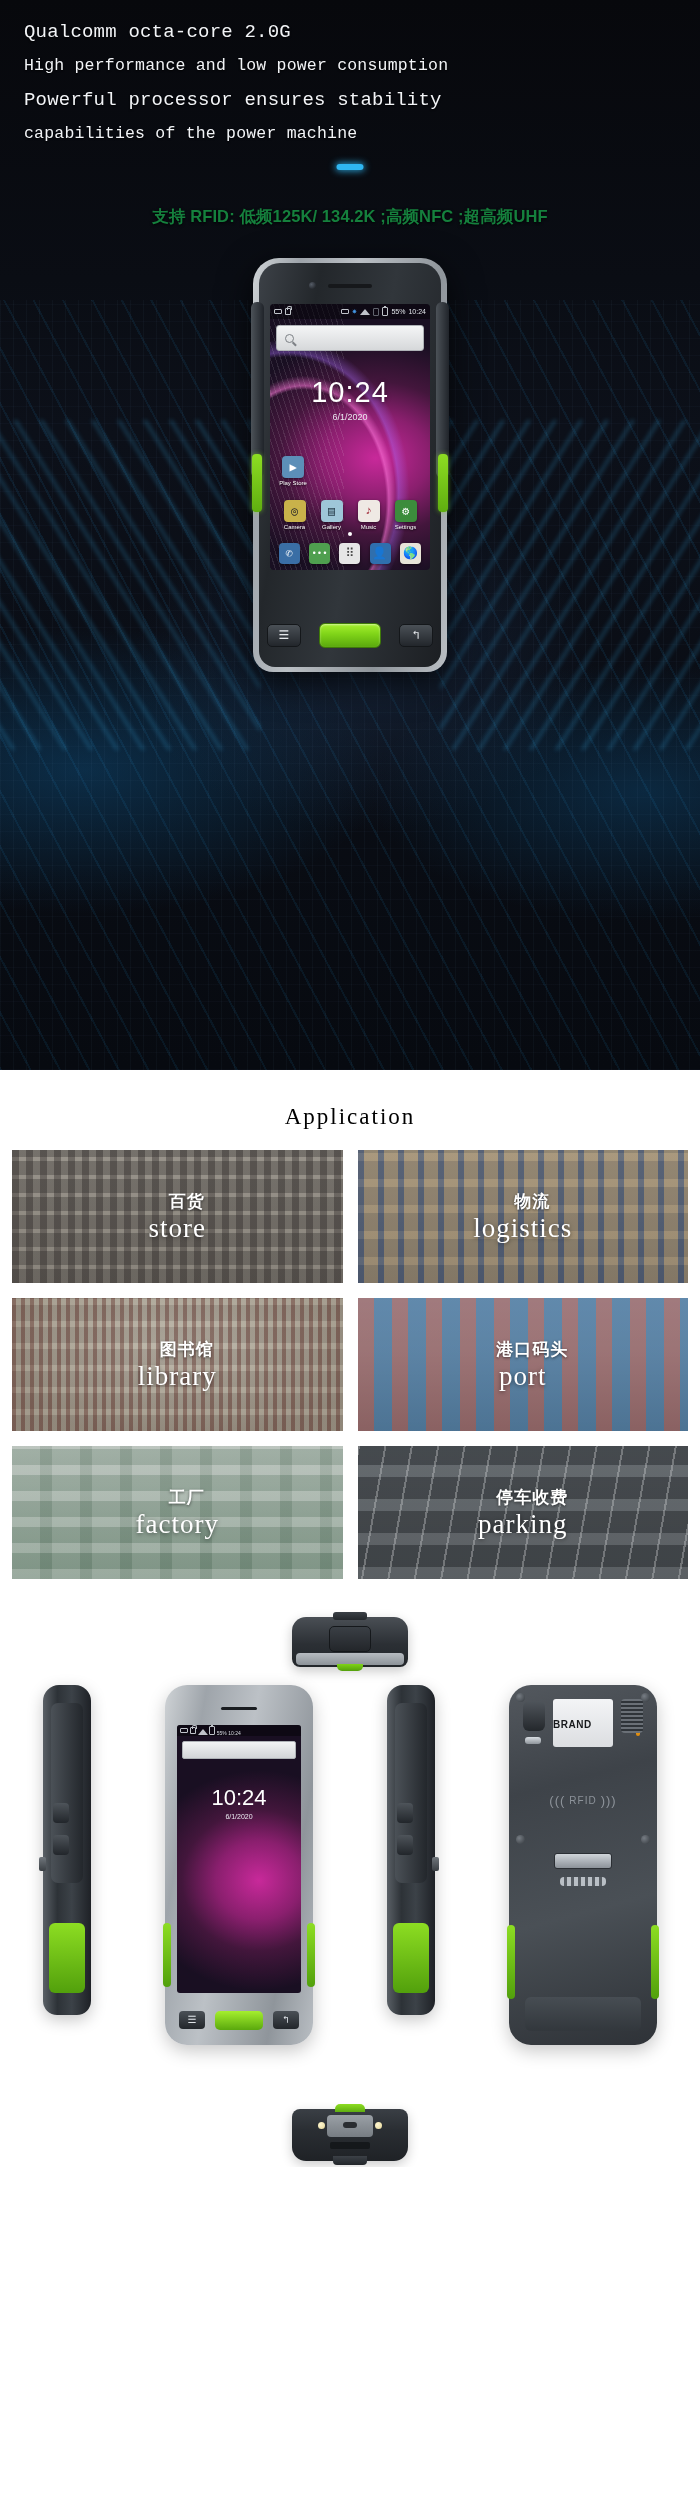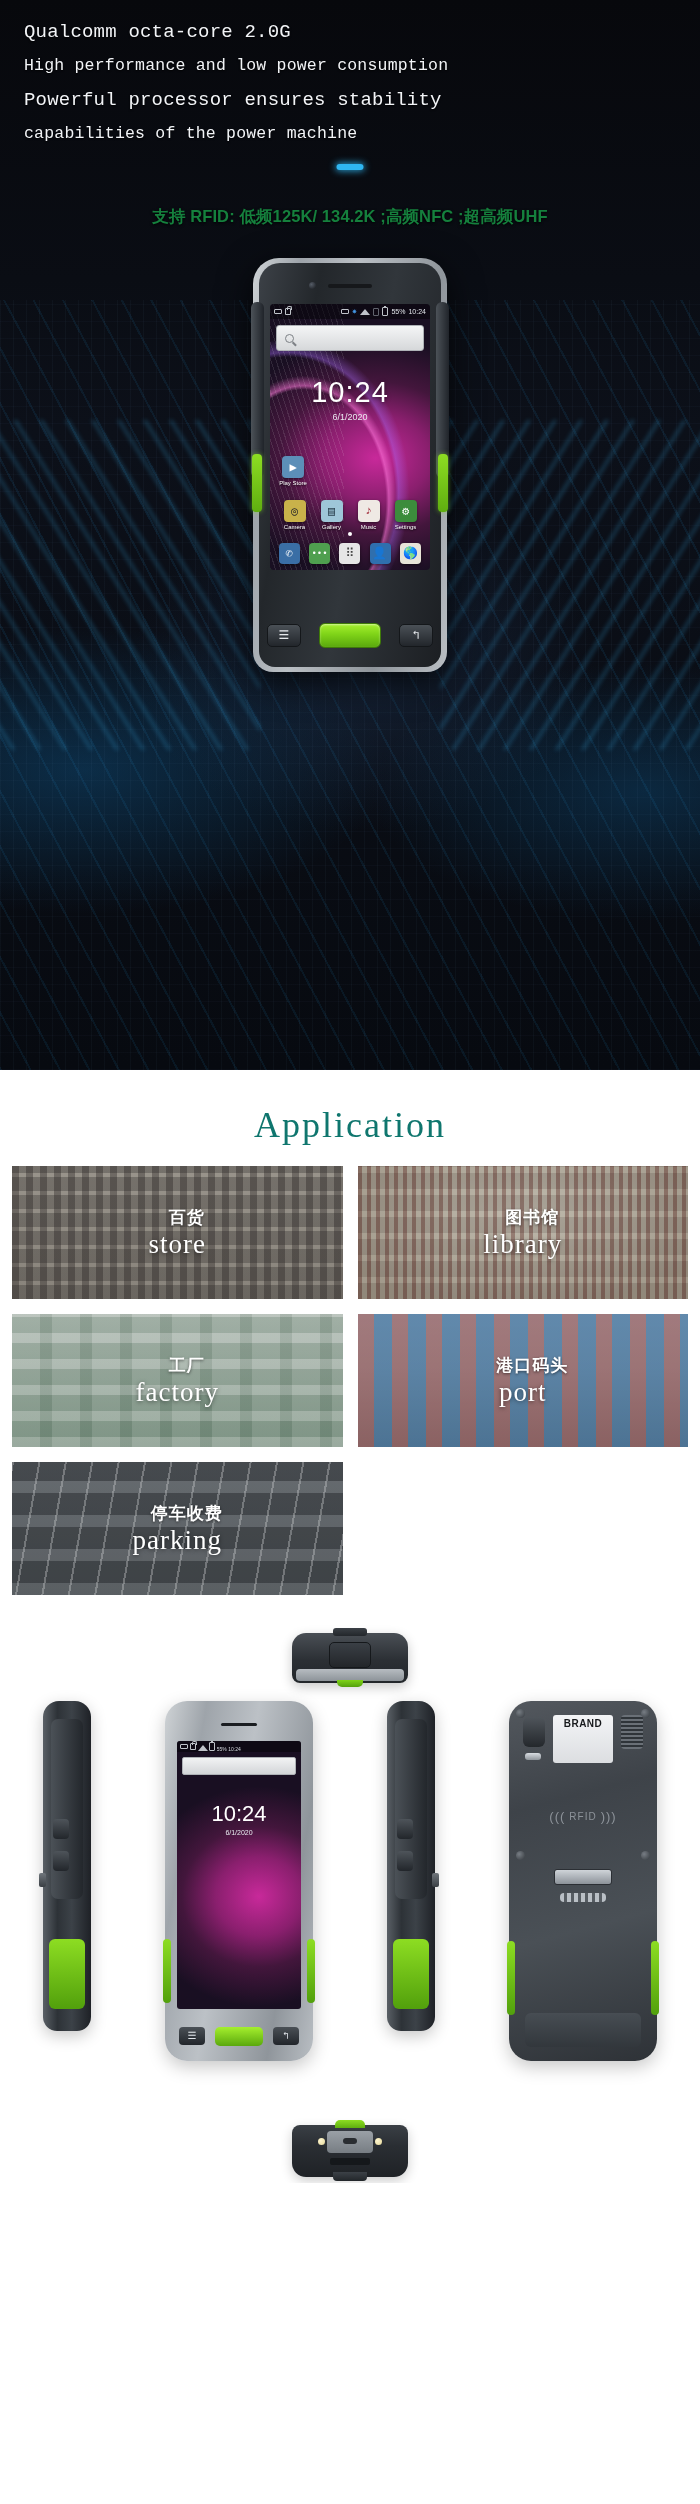--- a/index.html
+++ b/index.html
@@ -209,21 +209,21 @@
     width: 62px; height: 25px; border-radius: 6px;
     background: linear-gradient(180deg,#a5ef2e 0%, #7fd318 45%, #5aa80d 100%);
     border:1px solid #3f7a08;
     box-shadow: inset 0 1px 2px rgba(255,255,255,.5);
   }
 
   
   .app-section { background:#fff; padding: 16px 0 28px; }
   .app-title {
     text-align:center; font-family:"Liberation Serif","DejaVu Serif",serif;
-    font-size: 36px; color:#0f766e; letter-spacing: 2px; padding: 18px 0 20px;
+    font-size: 23px; color:#000000; letter-spacing: 2px; padding: 18px 0 20px;
     font-weight: 400;
   }
   .grid {
     display:grid; grid-template-columns: 1fr 1fr;
     gap: 15px 15px; padding: 0 12px;
   }
   .card {
     position:relative; height: 133px; overflow:hidden;
     display:flex; flex-direction:column; align-items:center; justify-content:center;
   }
@@ -356,21 +356,21 @@
     background: linear-gradient(165deg,#53585e 0%, #3e4349 28%, #4a5056 62%, #2e3237 100%);
     box-shadow: 0 6px 18px rgba(0,0,0,.22);
   }
   .bv-cam { position:absolute; left: 14px; top: 16px; width: 22px; height: 30px; border-radius: 6px;
     background: linear-gradient(180deg,#4f555b,#24282c); }
   .bv-flash { position:absolute; left: 16px; top: 52px; width: 16px; height: 7px; border-radius: 3px;
     background: linear-gradient(180deg,#d8dde2,#8f959b); }
   .bv-brandbox {
     position:absolute; left: 44px; top: 14px; width: 60px; height: 48px; border-radius: 3px;
     background: linear-gradient(180deg,#f3f4f6,#dcdee1);
-    display:flex; flex-direction:column; align-items:center; padding-top: 3px; gap: 44px;
+    display:flex; flex-direction:row; align-items:center; padding-top: 3px; gap: 44px;
   }
   .bv-brand {
     font-family:"Liberation Sans", sans-serif; font-weight:bold; font-size: 10px; color:#17191c;
     letter-spacing:.5px;
   }
   .bv-sticker {
     margin-top: 3px; width: 54px; height: 20px; border-radius: 2px;
     background: linear-gradient(180deg,#f6a623,#e08c0c);
     display:flex; align-items:center; justify-content:center; gap:2px;
     font-family:"Liberation Sans", sans-serif; font-size: 4.5px; color:#3a2300;
@@ -541,40 +541,46 @@
 
     <div class="grid">
 
       <div class="card">
         <div class="ph ph-store"></div>
         <div class="shade"></div>
         <div class="cn">百货</div>
         <div class="en">store</div>
       </div>
 
+      <div class="card">
+        <div class="ph ph-logistics"></div>
+        <div class="shade"></div>
+        <div class="cn">物流</div>
+        <div class="en">logistics</div>
+      </div>
 
       <div class="card">
         <div class="ph ph-library"></div>
         <div class="shade"></div>
         <div class="cn">图书馆</div>
         <div class="en">library</div>
       </div>
 
       <div class="card">
+        <div class="ph ph-port"></div>
+        <div class="shade"></div>
+        <div class="cn">港口码头</div>
+        <div class="en">port</div>
+      </div>
+
+      <div class="card">
         <div class="ph ph-factory"></div>
         <div class="shade"></div>
         <div class="cn">工厂</div>
         <div class="en">factory</div>
-      </div>
-
-      <div class="card">
-        <div class="ph ph-port"></div>
-        <div class="shade"></div>
-        <div class="cn">港口码头</div>
-        <div class="en">port</div>
       </div>
 
       <div class="card">
         <div class="ph ph-parking"></div>
         <div class="shade"></div>
         <div class="cn">停车收费</div>
         <div class="en">parking</div>
       </div>
 
     </div>

